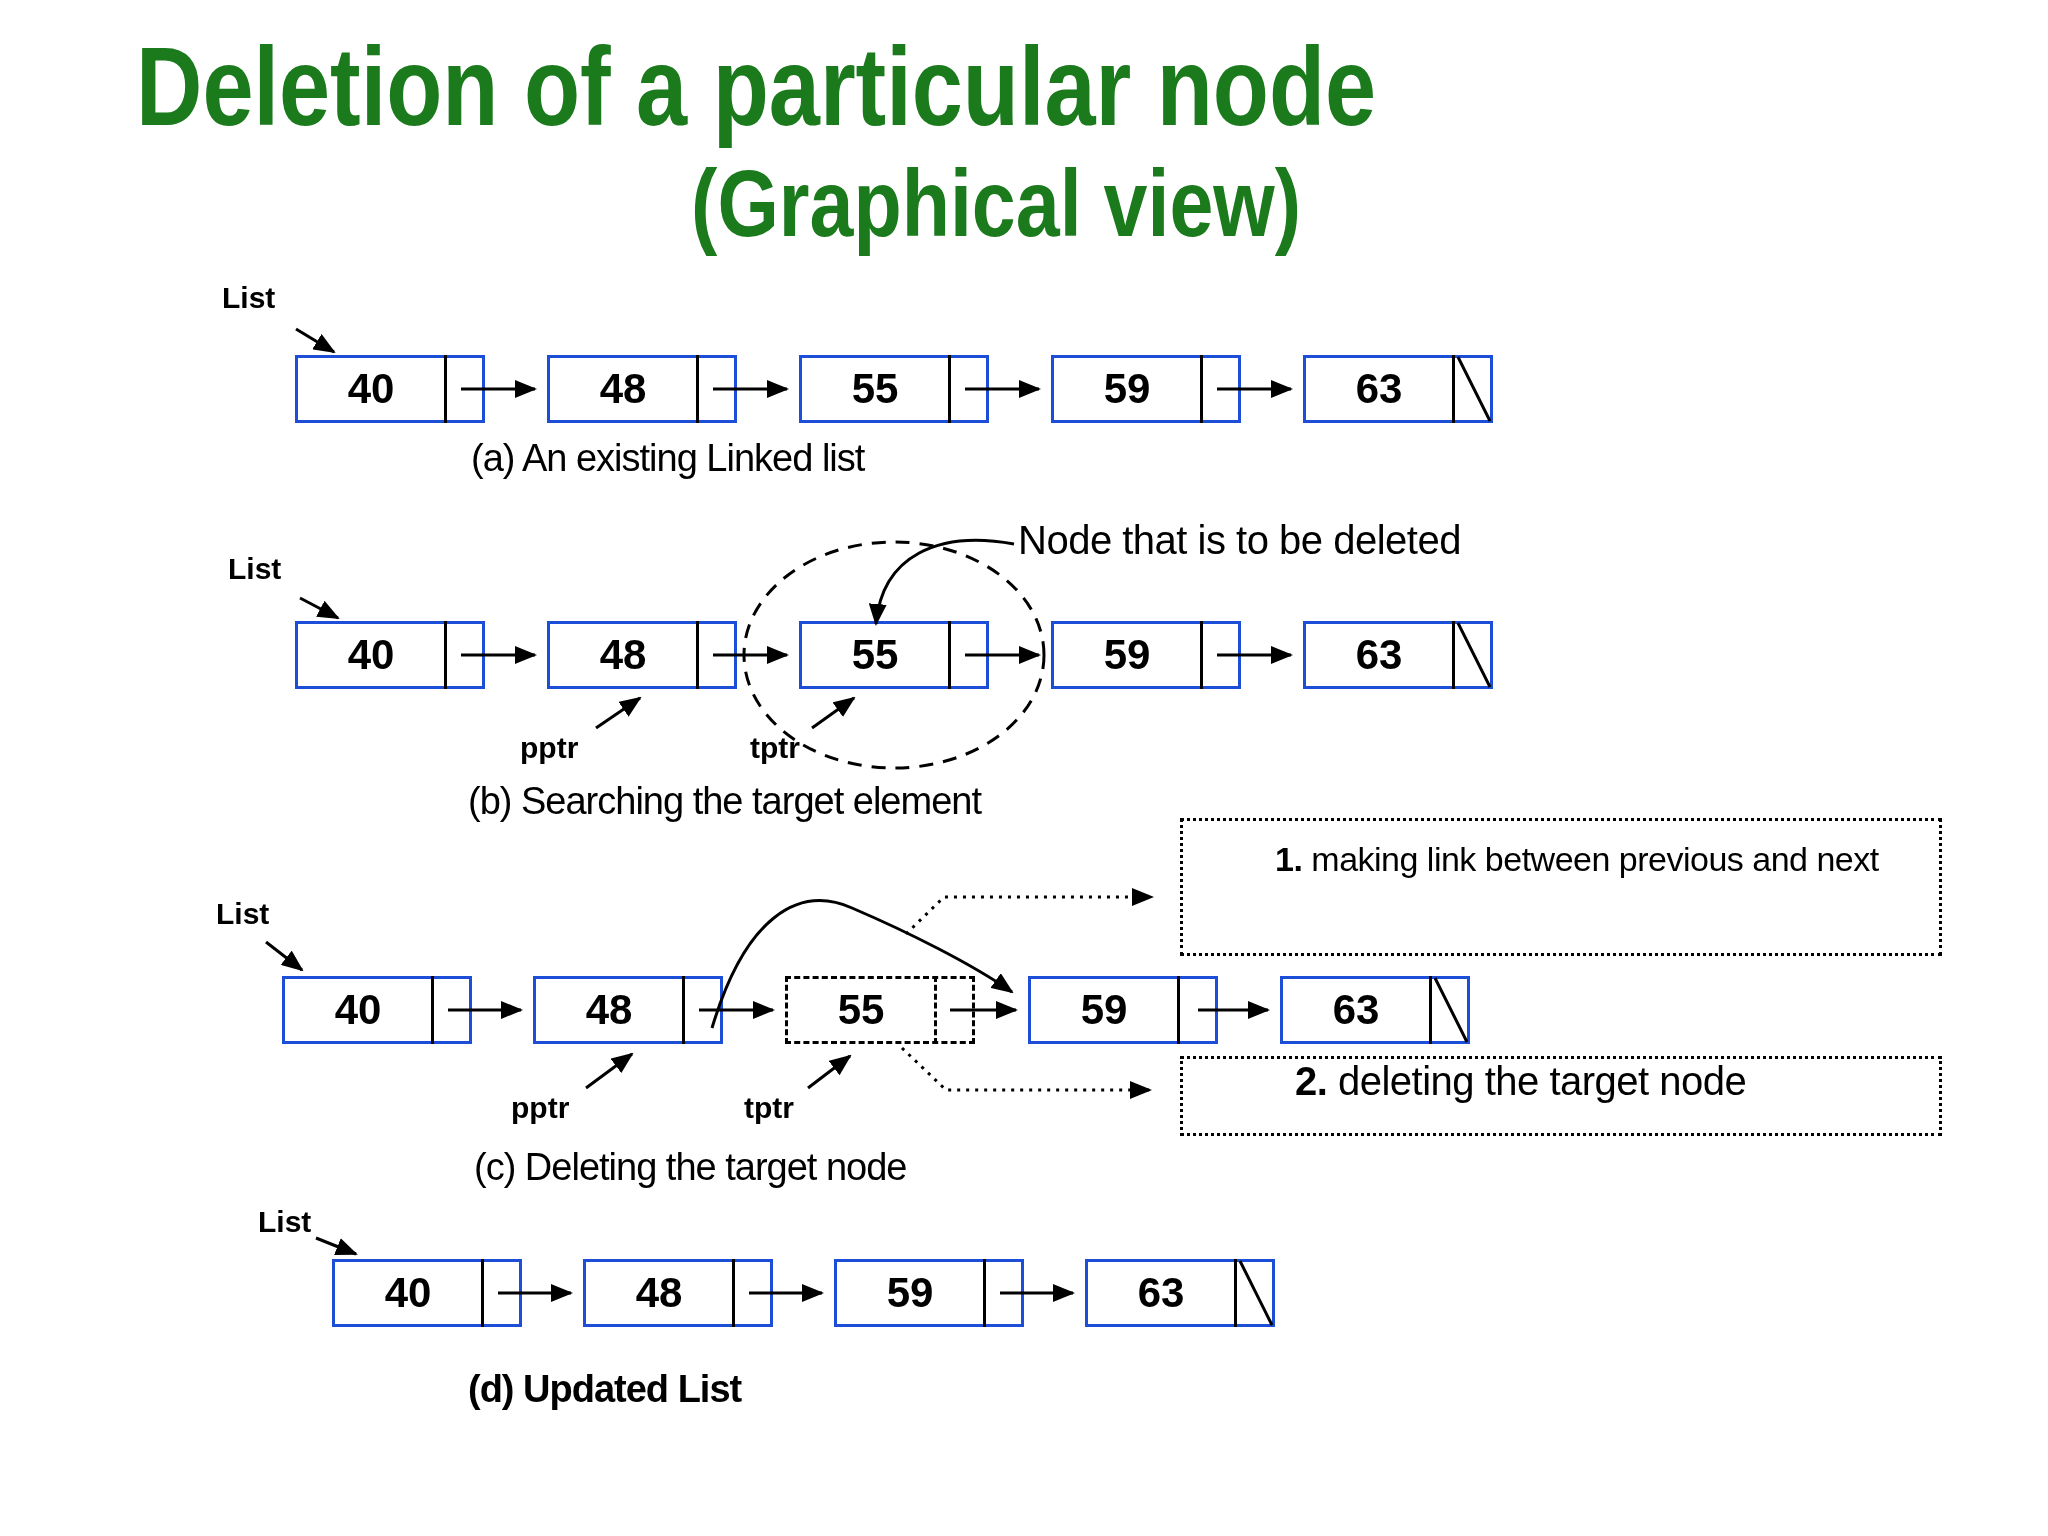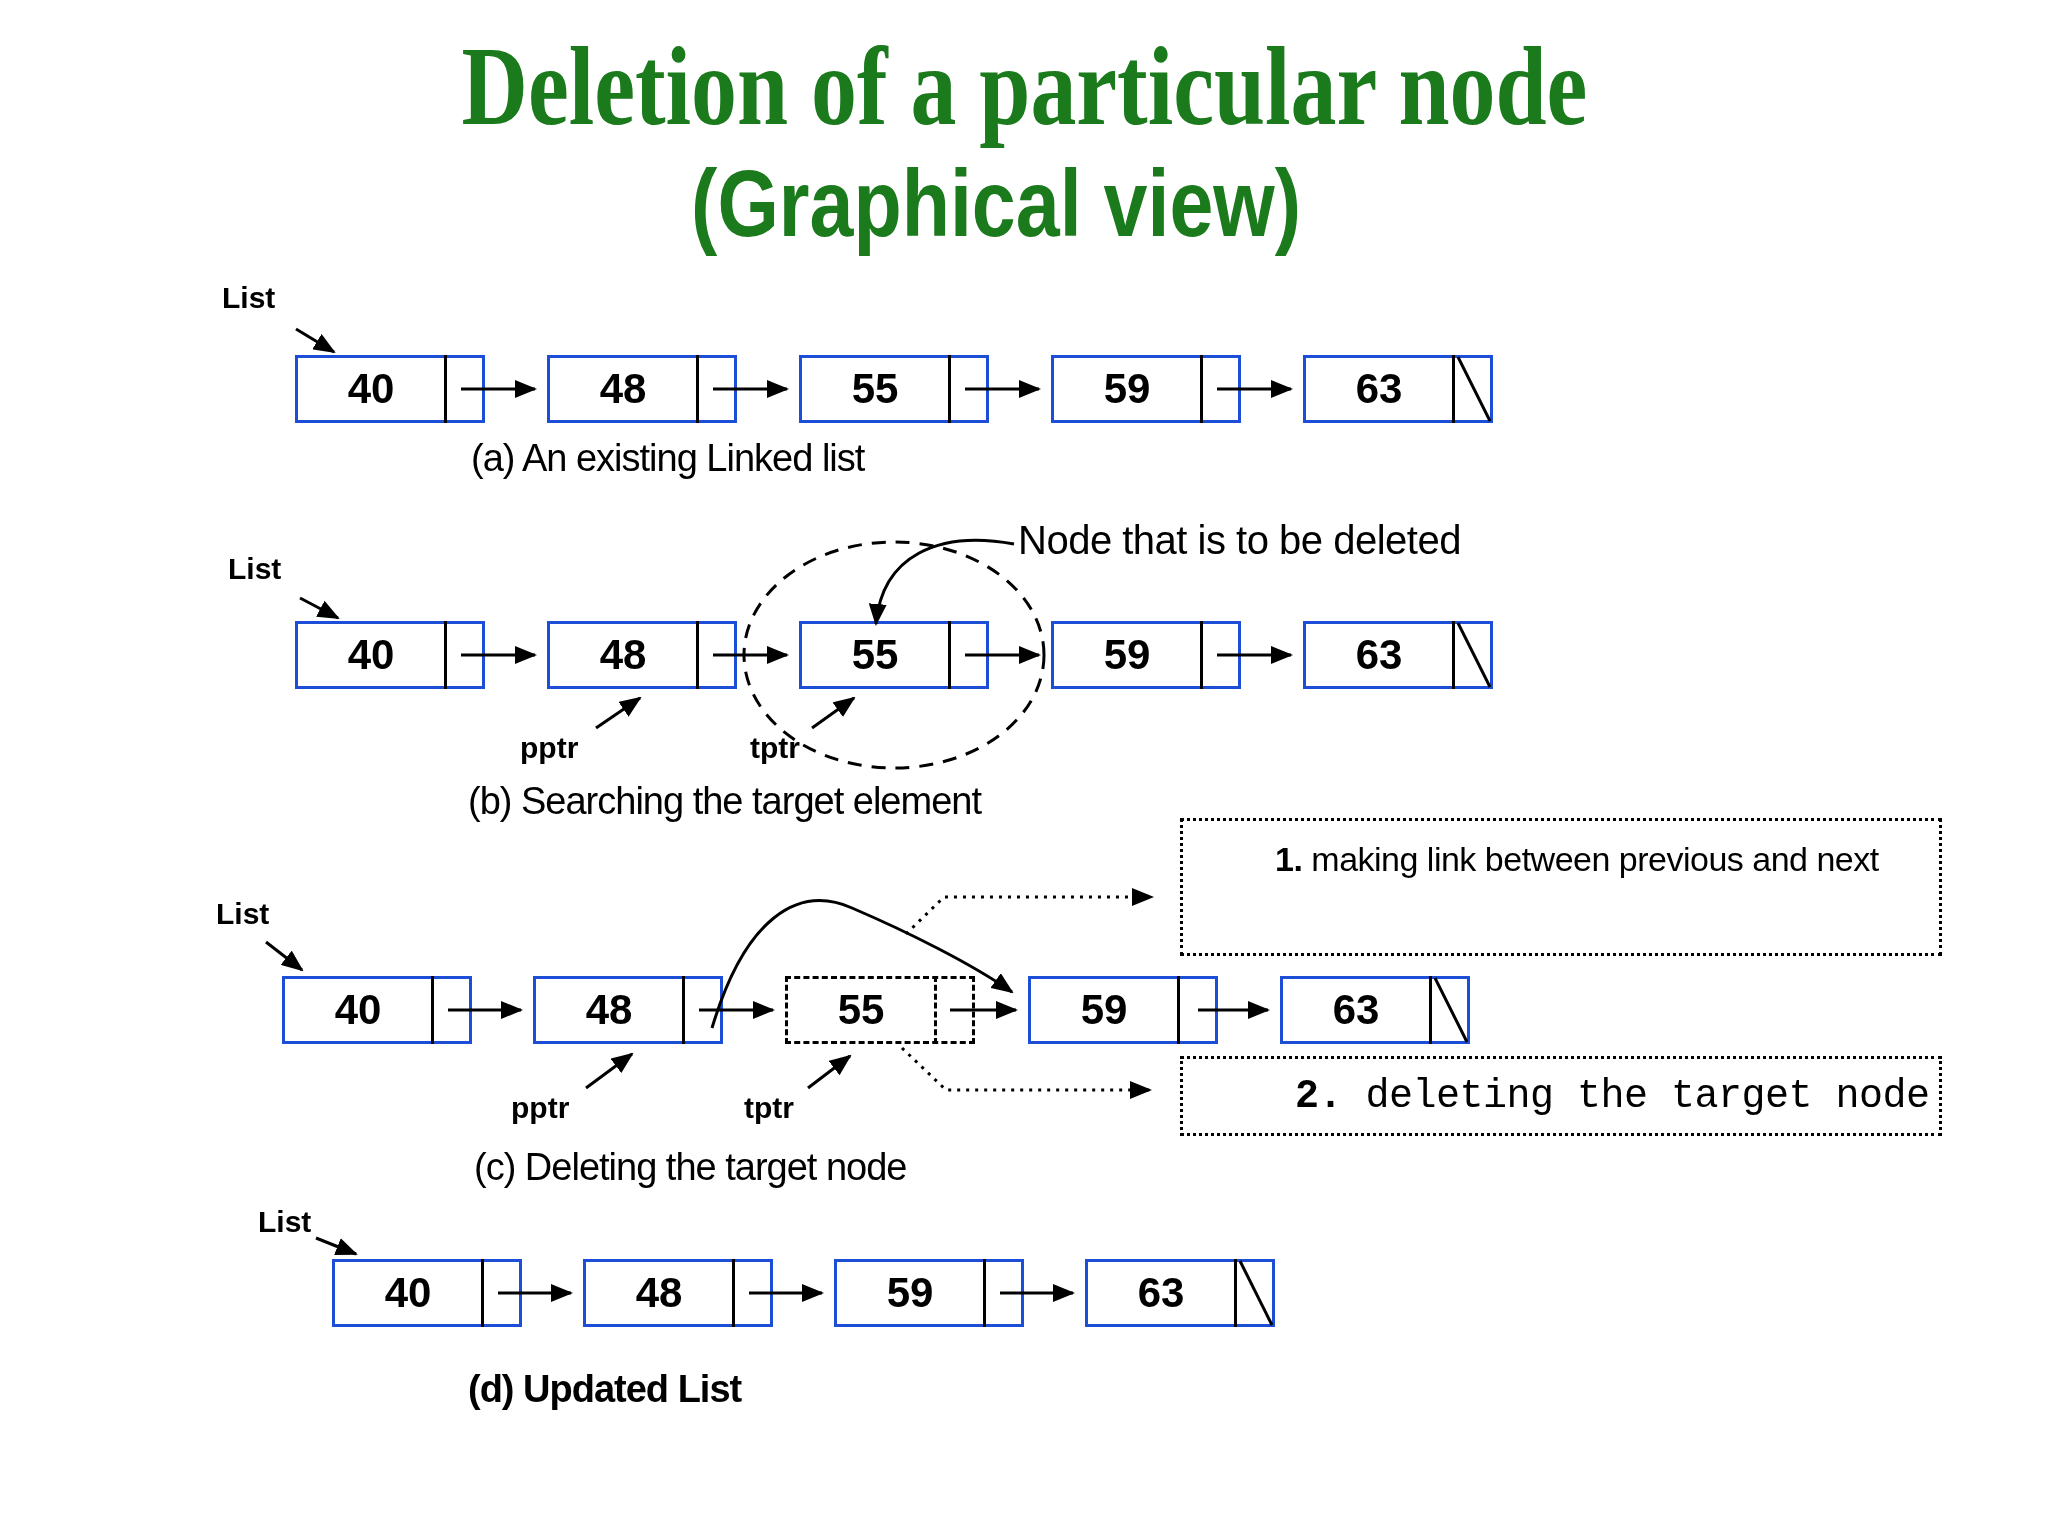--- a/index.html
+++ b/index.html
@@ -1,41 +1,41 @@
 <!DOCTYPE html>
 <html><head>
 <meta charset="utf-8">
 <style>
   html,body{margin:0;padding:0;background:#fff;}
   .slide{
     position:relative;width:2048px;height:1536px;background:#ffffff;overflow:hidden;
     font-family:"Liberation Sans","DejaVu Sans",sans-serif;color:#000;
   }
   
-  .title-line1{position:absolute;left:0;right:0;top:22px;text-align:center;font-family:Liberation Serif, serif;}
+  .title-line1{position:absolute;left:0;right:0;top:22px;}
   .title-line1 span{display:inline-block;font-weight:bold;font-size:112px;transform:scaleX(.82);transform-origin:center;white-space:nowrap;}
   .title-line2{position:absolute;left:-55px;right:0;top:150px;text-align:center;}
   .title-line2 span{display:inline-block;font-weight:bold;font-size:94px;transform:scaleX(.84);transform-origin:center;white-space:nowrap;}
   
   .lbl{position:absolute;font-weight:bold;font-size:30px;white-space:nowrap;}
   .caption{position:absolute;font-size:38px;letter-spacing:-1px;white-space:nowrap;}
   .note{position:absolute;font-size:40px;letter-spacing:-.5px;white-space:nowrap;margin-top:8px;}
   
   .node{position:absolute;width:190px;height:68px;border:3px solid #1d4ed8;background:#fff;
         display:flex;align-items:center;justify-content:center;box-sizing:border-box;}
   .node .nval{font-weight:bold;font-size:42px;padding-right:38px;}
   .node .ndiv{position:absolute;top:-3px;bottom:-3px;right:35px;width:0;border-left:3px solid #000;}
   .node.dashed{border:3px dashed #000;background:transparent;}
   .node.dashed .ndiv{border-left:3px dashed #000;}
   
   .dotbox{position:absolute;border:3px dotted #000;box-sizing:border-box;background:#fff;}
   .dotbox.b1{left:1180px;top:818px;width:762px;height:138px;font-size:34px;letter-spacing:-.5px;
              padding:16px 10px 0 92px;line-height:1.32;}
   .dotbox.b2{left:1180px;top:1056px;width:762px;height:80px;font-size:40px;letter-spacing:-.5px;
-             display:flex;align-items:center;padding-left:112px;font-family:Liberation Mono, monospace;}
+             display:flex;align-items:flex-start;padding-left:112px;}
   .dotbox b{font-weight:bold;}
   
   svg.overlay{position:absolute;left:0;top:0;width:2048px;height:1536px;pointer-events:none;}
 </style>
 </head>
 <body>
 
 <div class="slide">
 
   <div class="title-line1">

